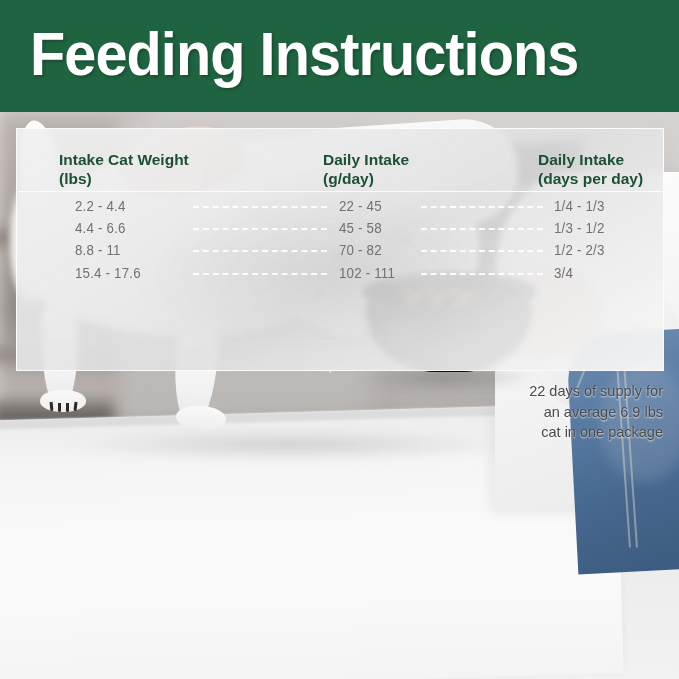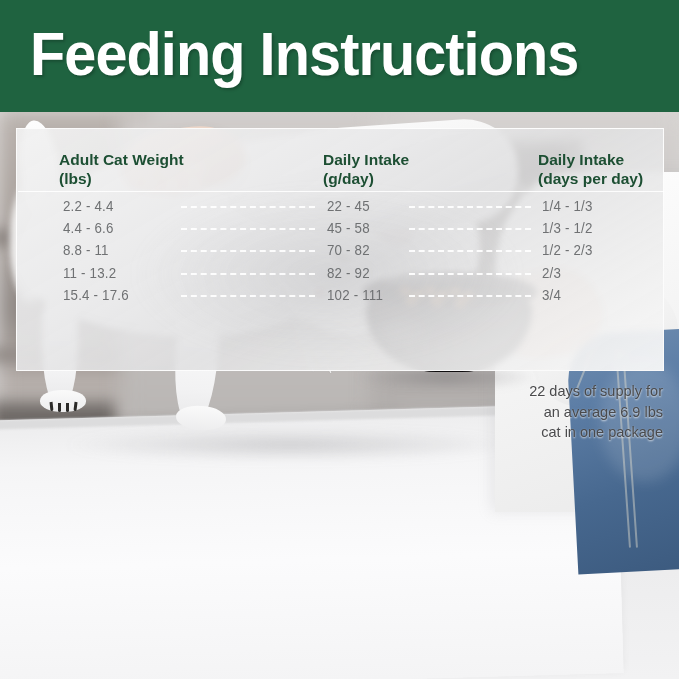--- a/index.html
+++ b/index.html
@@ -144,21 +144,21 @@
          background:linear-gradient(150deg,rgba(241,241,241,.93) 0%,rgba(232,232,233,.90) 35%,
                     rgba(224,224,225,.88) 55%,rgba(238,238,238,.93) 80%,rgba(247,247,247,.95) 100%);
          border:1px solid rgba(255,255,255,.85);box-sizing:border-box;
          backdrop-filter:blur(3px);}
   .panel-haze{position:absolute;left:120px;top:60px;width:380px;height:170px;
               background:radial-gradient(ellipse at 50% 50%,rgba(175,175,178,.30),rgba(175,175,178,0) 72%);
               filter:blur(8px);}
   .hdr-row{position:absolute;left:0;top:0;width:100%;height:63px;}
   .hdr{position:absolute;color:#1d4f33;font-size:15.5px;line-height:18.5px;font-weight:bold;white-space:pre-line;}
   .hdr-rule{position:absolute;left:1px;top:62px;width:646px;height:1px;background:rgba(255,255,255,.9);}
-  .rows{position:absolute;left:4px;top:66px;width:100%;}
+  .rows{position:absolute;left:16px;top:66px;width:100%;}
   .row{position:relative;height:22.2px;}
   .cell{position:absolute;color:#6f7173;font-size:14.5px;line-height:22.2px;
         transform:scaleX(.92);transform-origin:left center;white-space:nowrap;letter-spacing:.2px;}
   .c1{left:42px;}
   .c2{left:306px;}
   .c3{left:521px;}
   .leader{position:absolute;top:11px;height:0;border-top:2.2px dashed rgba(255,255,255,.92);}
   .l1{left:160px;width:134px;}
   .l2{left:388px;width:122px;}
 
@@ -273,21 +273,21 @@
   </div>
 
   <div class="banner">
     <div class="banner-title">Feeding Instructions</div>
   </div>
 
   <div class="panel">
     <div class="panel-haze"></div>
 
     <div class="hdr-row">
-      <div class="hdr" style="left:42px;top:22px;"><span>Adult Cat Weight</span><br><span>(lbs)</span></div>
+      <div class="hdr" style="left:42px;top:22px;"><span>Intake Cat Weight</span><br><span>(lbs)</span></div>
       <div class="hdr" style="left:306px;top:22px;"><span>Daily Intake</span><br><span>(g/day)</span></div>
       <div class="hdr" style="left:521px;top:22px;"><span>Daily Intake</span><br><span>(days per day)</span></div>
     </div>
     <div class="hdr-rule"></div>
 
     <div class="rows" id="rows">
         <div class="row">
           <span class="cell c1">2.2 - 4.4</span>
           <span class="leader l1"></span>
           <span class="cell c2">22 - 45</span>
@@ -302,27 +302,20 @@
           <span class="cell c3">1/3 - 1/2</span>
         </div>
         <div class="row">
           <span class="cell c1">8.8 - 11</span>
           <span class="leader l1"></span>
           <span class="cell c2">70 - 82</span>
           <span class="leader l2"></span>
           <span class="cell c3">1/2 - 2/3</span>
         </div>
         <div class="row">
-          <span class="cell c1">11 - 13.2</span>
-          <span class="leader l1"></span>
-          <span class="cell c2">82 - 92</span>
-          <span class="leader l2"></span>
-          <span class="cell c3">2/3</span>
-        </div>
-        <div class="row">
           <span class="cell c1">15.4 - 17.6</span>
           <span class="leader l1"></span>
           <span class="cell c2">102 - 111</span>
           <span class="leader l2"></span>
           <span class="cell c3">3/4</span>
         </div>
       </div>
   </div>
 
   <div class="note">22 days of supply for

